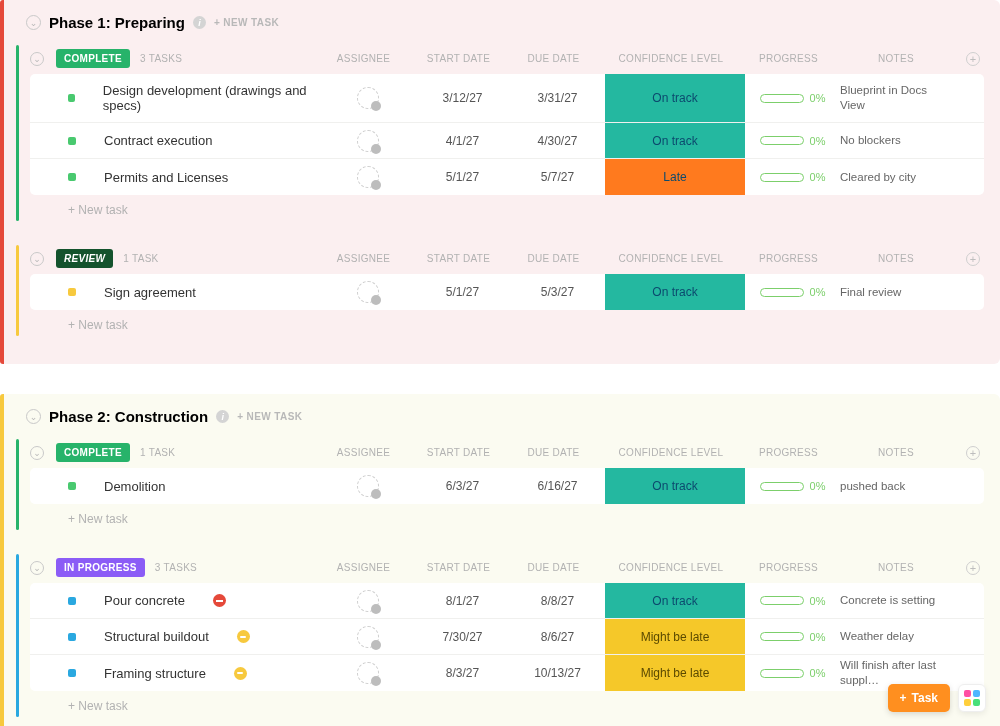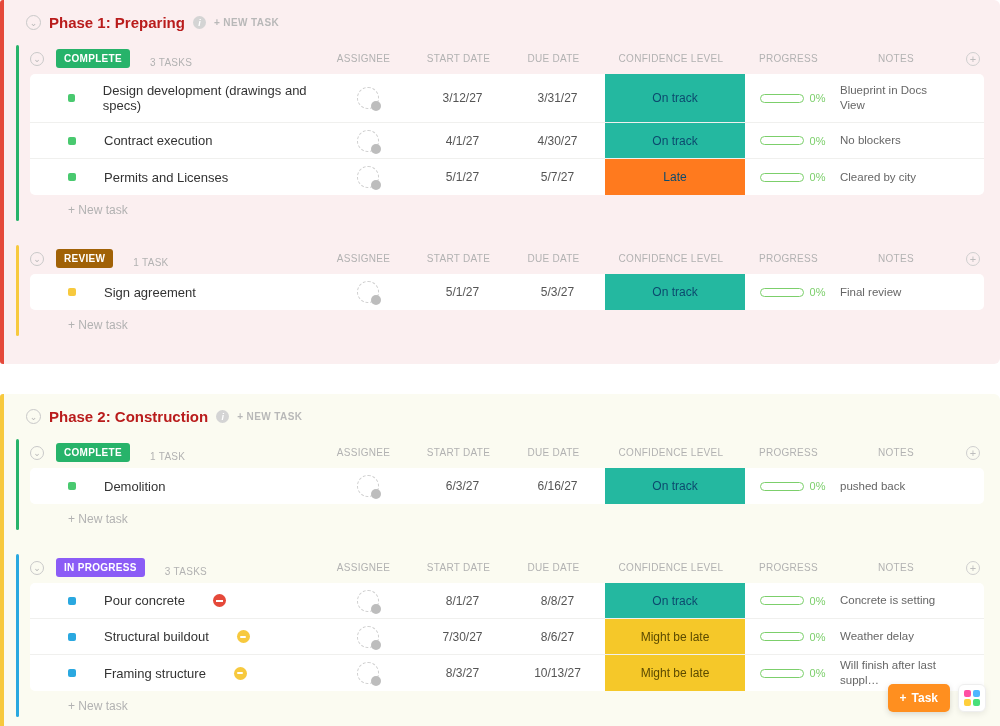--- a/index.html
+++ b/index.html
@@ -35,21 +35,21 @@
   display: inline-flex;
   align-items: center; justify-content: center;
   color: #b8b8b8;
   font-size: 9px;
   cursor: pointer;
 }
 .collapse-circle.small { width: 14px; height: 14px; }
 .phase-title {
   font-weight: 600;
   font-size: 15px;
-  color: #b91c1c;
+  color: #000000;
 }
 .info-icon {
   width: 13px; height: 13px;
   border-radius: 50%;
   background: #d4d4d4;
   color: #fff;
   font-size: 9px;
   font-weight: 700;
   display: inline-flex;
   align-items: center; justify-content: center;
@@ -76,22 +76,22 @@
   border-radius: 2px;
 }
 .section-header {
   display: grid;
   grid-template-columns: 24px 1fr 95px 95px 95px 140px 95px 120px 24px;
   align-items: center;
   padding: 4px 4px 6px 0;
 }
 .section-header .status-col {
   display: flex;
-  align-items: flex-end;
-  gap: 20px;
+  align-items: center;
+  gap: 10px;
   padding-left: 2px;
 }
 .status-pill {
   color: #fff;
   font-size: 10px;
   font-weight: 700;
   letter-spacing: 0.3px;
   padding: 4px 8px;
   border-radius: 3px;
 }
@@ -344,21 +344,21 @@
             <div></div>
           </div>
         </div>
         <div class="new-task-row">+ New task</div>
       </div>
       <div class="section">
         <div class="section-accent" style="background: rgb(247, 201, 62);"></div>
         <div class="section-header">
           <span class="collapse-circle small">⌄</span>
           <div class="status-col">
-            <span class="status-pill" style="background: #a16207;">REVIEW</span>
+            <span class="status-pill" style="background: #14532d; font-style: italic;">REVIEW</span>
             <span class="task-count">1 TASK</span>
           </div>
           <div class="col-head">ASSIGNEE</div>
           <div class="col-head">START DATE</div>
           <div class="col-head">DUE DATE</div>
           <div class="col-head">CONFIDENCE LEVEL</div>
           <div class="col-head">PROGRESS</div>
           <div class="col-head">NOTES</div>
           <span class="plus-circle">+</span>
         </div>

